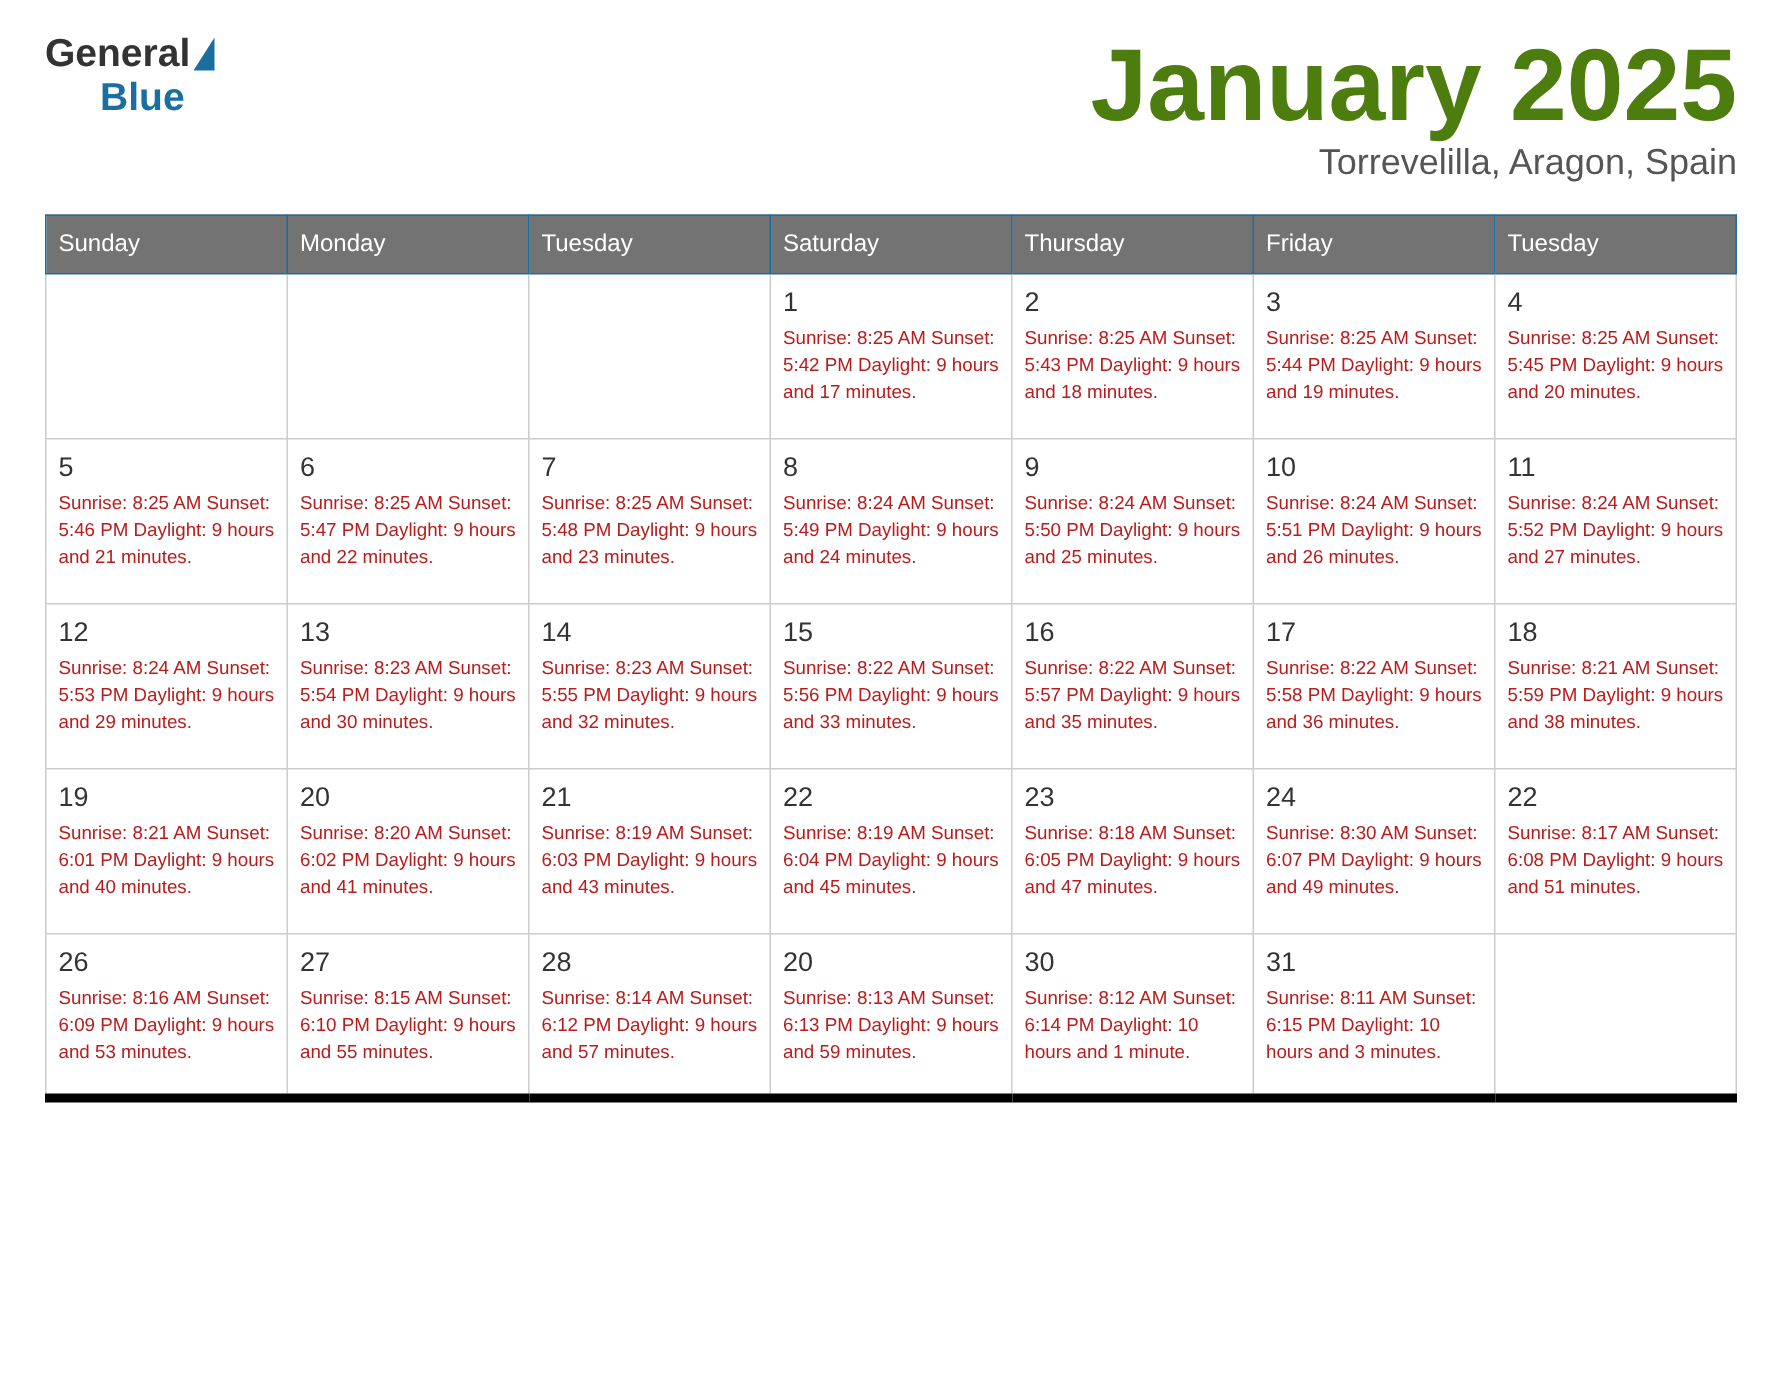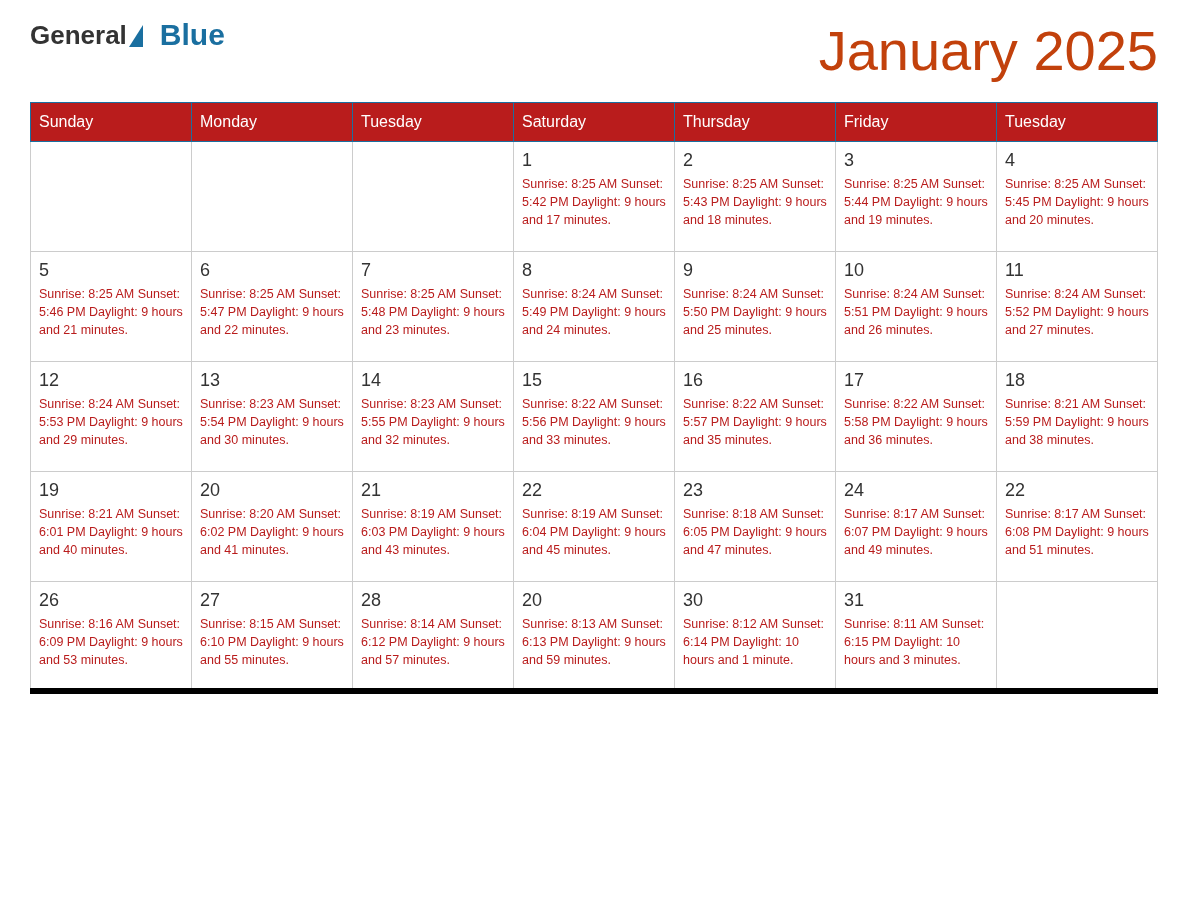--- a/index.html
+++ b/index.html
@@ -28,37 +28,37 @@
       border-right: 0px solid transparent;
       border-bottom: 22px solid #1a6fa0;
       display: inline-block;
       margin-left: 2px;
       vertical-align: middle;
     }
     .title-block {
       text-align: right;
     }
     .title-block h1 {
-      font-size: 56px;
-      font-weight: normal;
-      color: #c2410c;
+      font-size: 68px;
+      font-weight: bold;
+      color: #4d7c0f;
       line-height: 1.1;
     }
     .title-block h2 {
       font-size: 24px;
       font-weight: normal;
       color: #555;
     }
     table {
       width: 100%;
       border-collapse: collapse;
       table-layout: fixed;
     }
     thead tr th {
-      background-color: #b91c1c;
+      background-color: #737373;
       color: #fff;
       font-size: 16px;
       font-weight: normal;
       padding: 10px 8px;
       text-align: left;
       border: 1px solid #1a6fa0;
     }
     tbody tr td {
       vertical-align: top;
       padding: 8px 8px;
@@ -76,48 +76,49 @@
     tbody tr td .info {
       font-size: 12.5px;
       color: #b91c1c;
       line-height: 1.45;
     }
     tbody tr:last-child td {
       border-bottom: 6px solid #000000;
     }
     .logo-wrapper {
       display: flex;
-      flex-direction: row;
-      align-items: flex-start;
+      flex-direction: column;
+      align-items: center;
     }
     .logo-line1 {
       display: flex;
       align-items: center;
     }
     .logo-line2 {
-      font-size: 30px;
+      font-size: 26px;
       font-weight: bold;
       color: #1a6fa0;
       margin-left: 17px;
       line-height: 1;
     }
   </style>
 </head>
 <body>
 
 <div class="header">
   <div class="logo-wrapper">
     <div class="logo-line1">
       <span class="logo-text-general">General</span>
       <span class="logo-triangle"></span>
     </div>
     <div class="logo-line2">Blue</div>
   </div>
   <div class="title-block">
     <h1>January 2025</h1>
+    <h2>Torrevelilla, Aragon, Spain</h2>
   </div>
 </div>
 
 <table>
   <thead>
     <tr>
     <th>Sunday</th>
         <th>Monday</th>
         <th>Tuesday</th>
         <th>Saturday</th>
@@ -293,21 +294,21 @@
         </td>
         <td>
           <span class="day-num">23</span>
           <div class="info">Sunrise: 8:18 AM
 Sunset: 6:05 PM
 Daylight: 9 hours
 and 47 minutes.</div>
         </td>
         <td>
           <span class="day-num">24</span>
-          <div class="info">Sunrise: 8:17 AM
+          <div class="info">Sunrise: 8:30 AM
 Sunset: 6:07 PM
 Daylight: 9 hours
 and 49 minutes.</div>
         </td>
         <td>
           <span class="day-num">22</span>
           <div class="info">Sunrise: 8:17 AM
 Sunset: 6:08 PM
 Daylight: 9 hours
 and 51 minutes.</div>

